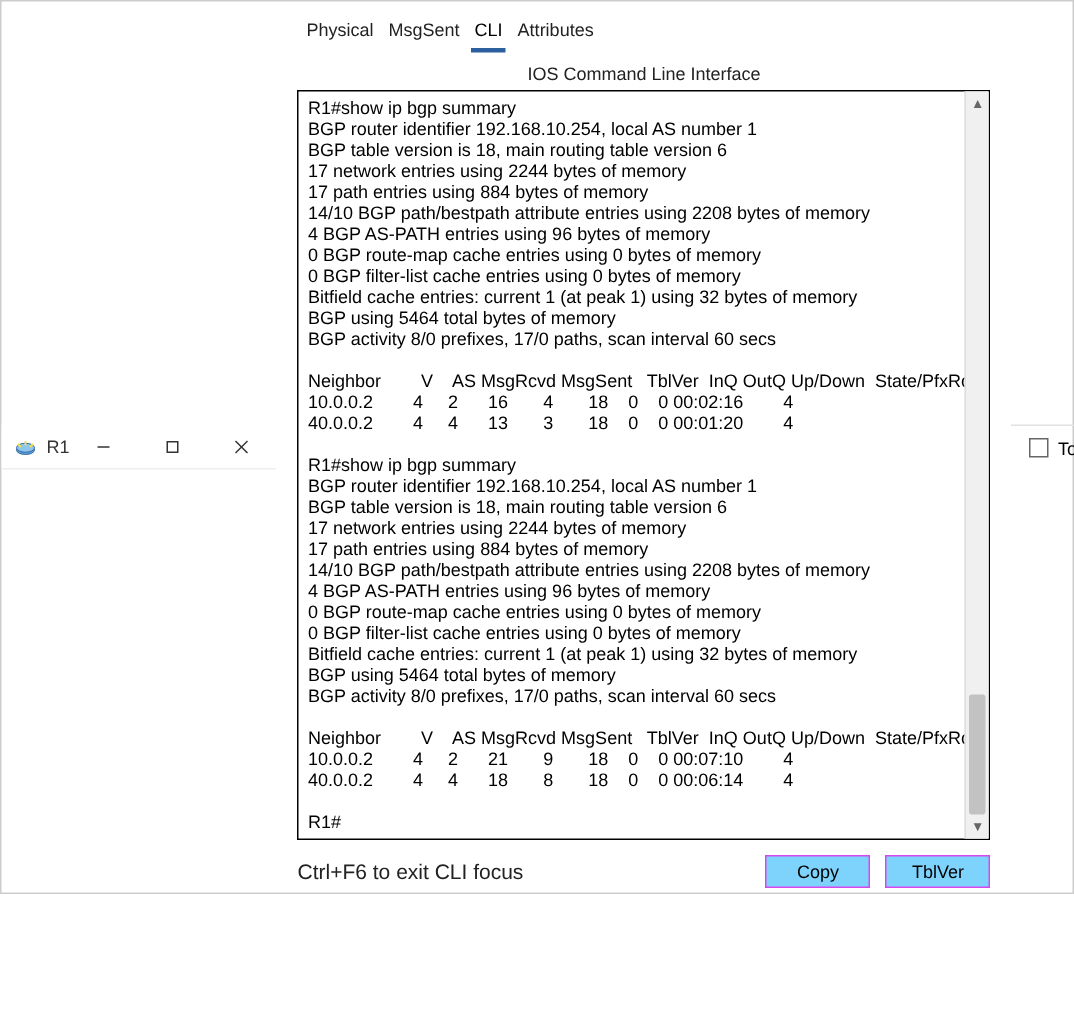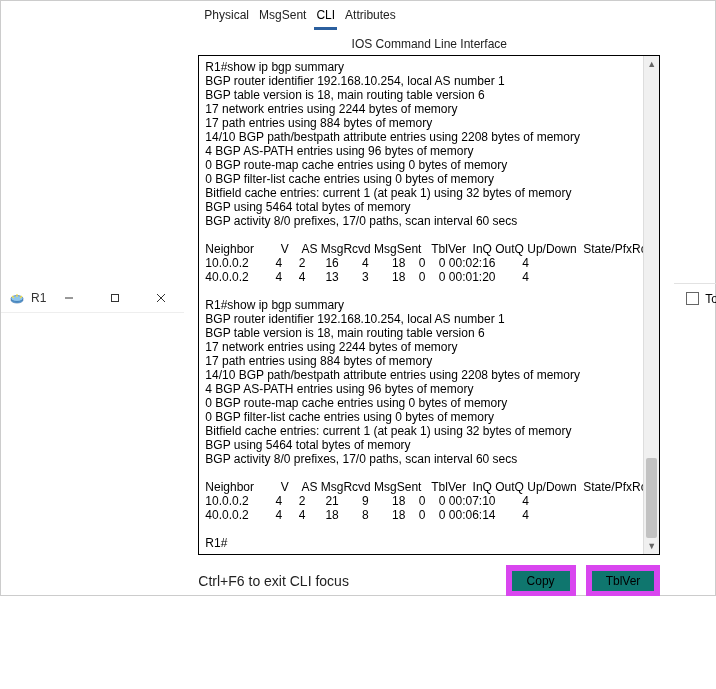--- a/index.html
+++ b/index.html
@@ -140,22 +140,22 @@
     margin-top:10px;
   }
   .hint {
     font-size: 14px;
     color:#222;
   }
   .btns { display:flex; gap:10px; }
   .btn {
     min-width: 70px;
     padding: 3px 14px;
-    border:6px solid #d946ef;
-    background:#0f766e;
+    border:1px solid #d946ef;
+    background:#7dd3fc;
     font-size:12px;
     text-align:center;
     cursor:pointer;
   }
 
   .footer {
     border-top: 1px solid #e2e2e2;
     padding: 8px 12px;
     display:flex;
     align-items:center;

